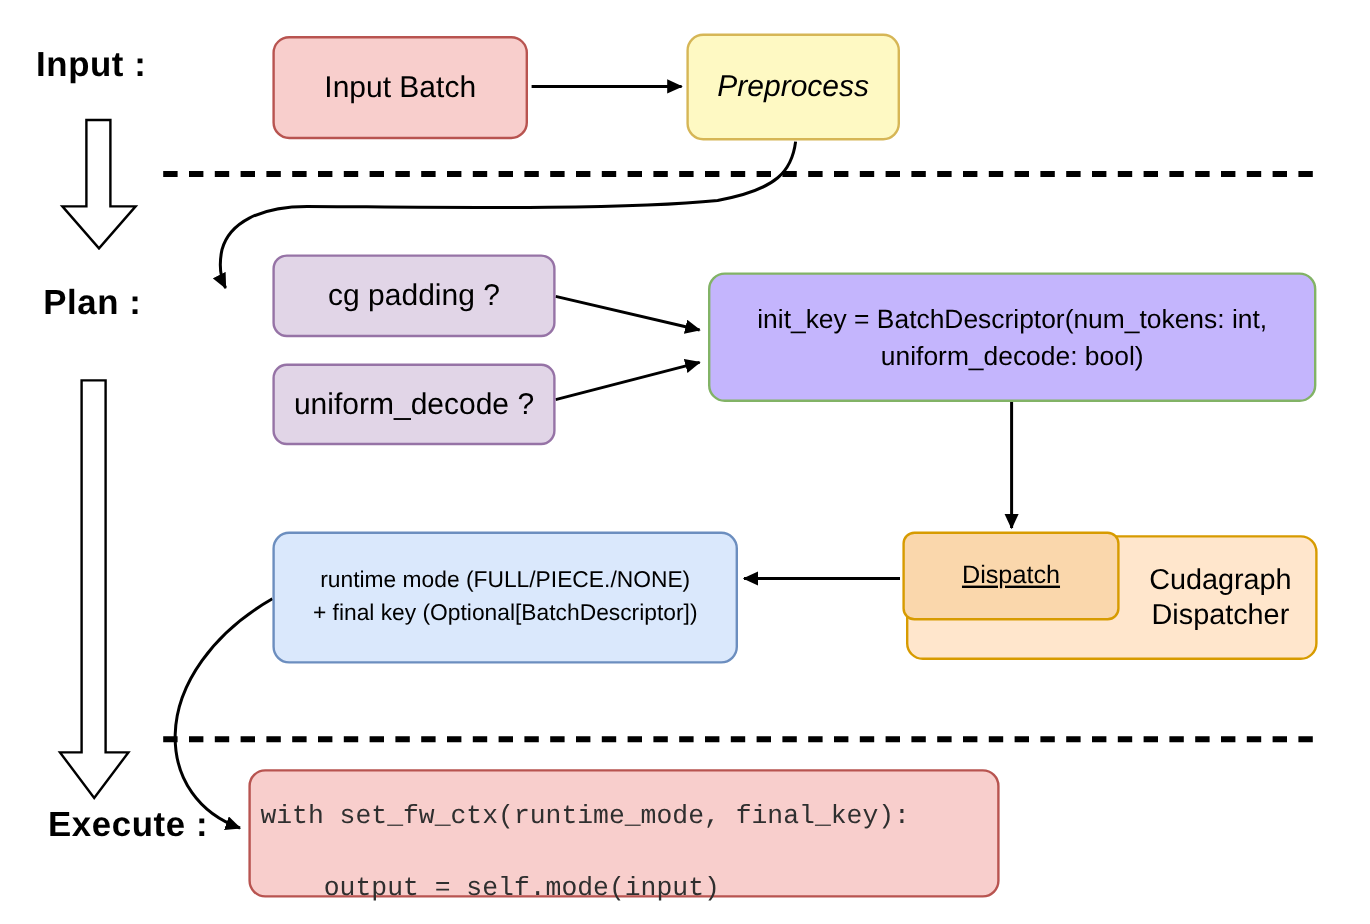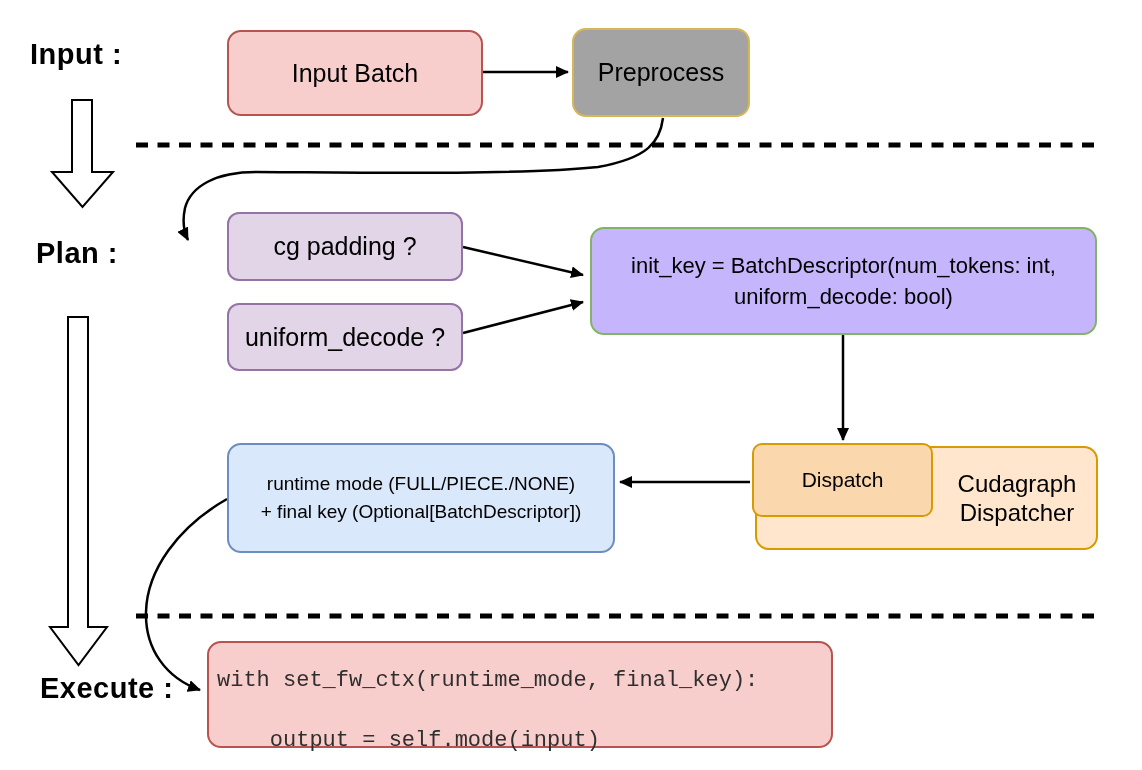--- a/index.html
+++ b/index.html
@@ -6,28 +6,28 @@
   body{font-family:"Liberation Sans",sans-serif;color:#000;}
   #stage{position:relative;width:1142px;height:770px;background:#fff;overflow:hidden;}
   #connector-layer{position:absolute;left:0;top:0;width:1142px;height:770px;}
   .stage-label{position:absolute;font-weight:bold;font-size:29px;letter-spacing:0.5px;white-space:nowrap;}
   .node{position:absolute;box-sizing:border-box;display:flex;flex-direction:column;
         align-items:center;justify-content:center;text-align:center;}
   .rounded{border-radius:14px;border:2px solid;}
   .node .ln{white-space:nowrap;}
   
   .pink   {background:#f8cecc;border-color:#b85450;}
-  .yellow {background:#a3a3a3;border-color:#d6b656;}
+  .yellow {background:#fef9c3;border-color:#d6b656;font-style:italic;}
   .purple {background:#e1d5e7;border-color:#9673a6;border-radius:12px;}
   .green  {background:#c4b5fd;border-color:#82b366;}
   .blue   {background:#dae8fc;border-color:#6c8ebf;}
   .orange {background:#ffe6cc;border-color:#d79b00;}
   .peach  {background:#fad7ac;border-color:#d79b00;border-radius:10px;}
   
-  #input-batch   {left:227px;top:30px;width:256px;height:86px;font-size:25px;}
+  #input-batch   {left:227px;top:30px;width:213px;height:86px;font-size:25px;}
   #preprocess    {left:572px;top:28px;width:178px;height:89px;font-size:25px;}
   #cg-padding    {left:227px;top:212px;width:236px;height:69px;font-size:25px;}
   #uniform-decode{left:227px;top:303px;width:236px;height:68px;font-size:25px;}
   #init-key      {left:590px;top:227px;width:507px;height:108px;font-size:22px;line-height:31px;}
   #runtime-mode  {left:227px;top:443px;width:388px;height:110px;font-size:19px;line-height:28px;}
   #dispatcher-outer{left:755px;top:446px;width:343px;height:104px;}
   #dispatcher-text{position:absolute;left:938px;top:469px;width:158px;text-align:center;
                    font-size:24px;line-height:29px;}
   #dispatch-inner{left:752px;top:443px;width:181px;height:74px;font-size:21px;}
   #execute-code  {left:207px;top:641px;width:626px;height:107px;align-items:flex-start;
@@ -99,21 +99,21 @@
     <span class="ln">runtime mode (FULL/PIECE./NONE)</span>
     <span class="ln">+ final key (Optional[BatchDescriptor])</span>
   </div>
 
   <div class="node rounded orange" id="dispatcher-outer"></div>
   <div id="dispatcher-text">
     <div class="ln">Cudagraph</div>
     <div class="ln">Dispatcher</div>
   </div>
 
-  <div class="node peach" id="dispatch-inner" style="border:2px solid #d79b00;">
+  <div class="node peach" id="dispatch-inner" style="border:2px solid #d79b00;text-decoration:underline;">
     <span class="ln">Dispatch</span>
   </div>
 
   <div class="node rounded pink" id="execute-code">
     <span class="ln">with set_fw_ctx(runtime_mode, final_key):</span>
     <span class="ln">    output = self.mode(input)</span>
   </div>
 
 </div>
 

